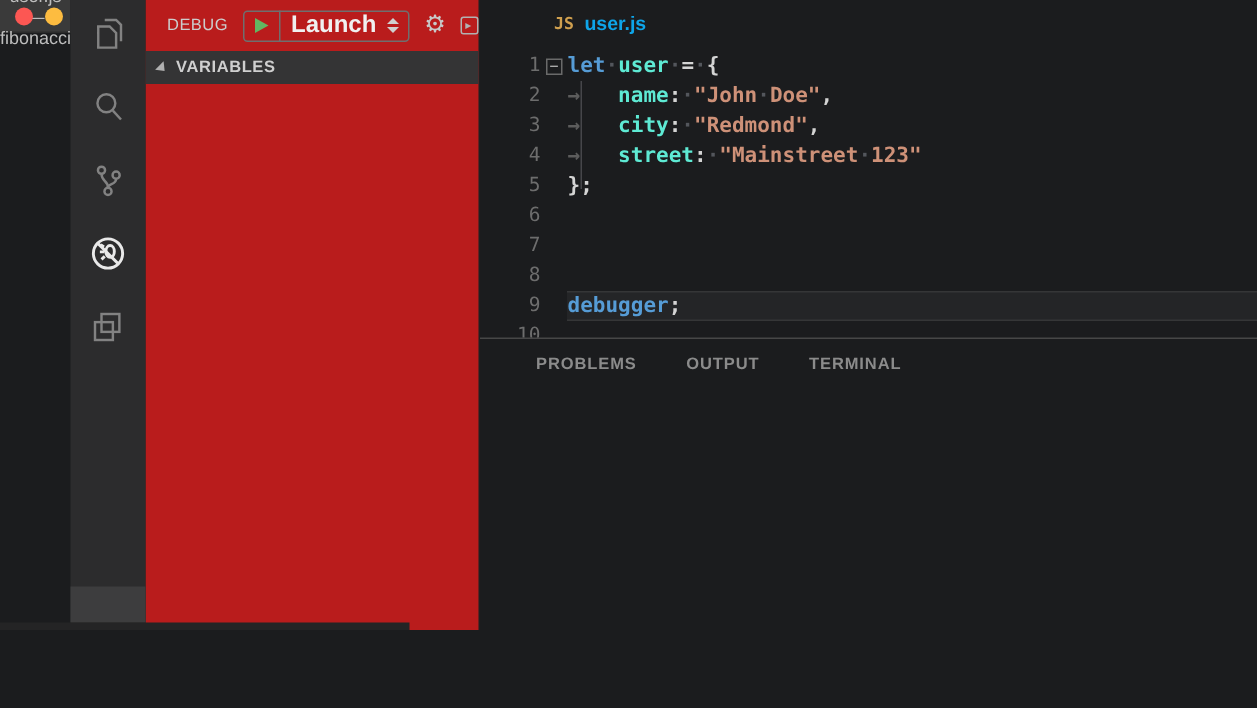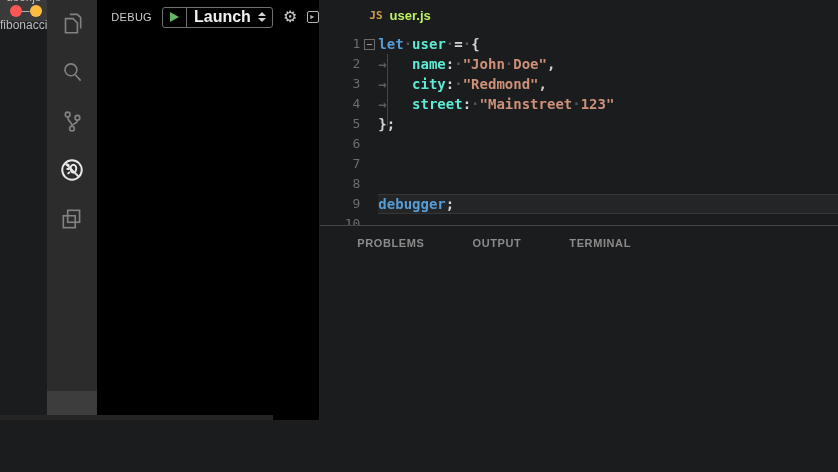--- a/index.html
+++ b/index.html
@@ -19,21 +19,21 @@
 
   
   .activitybar { width:50px; background:#2c2c2d; position:relative; flex:0 0 50px;
                  display:flex; flex-direction:column; }
   .ab-item { height:49px; display:flex; align-items:center; justify-content:center; cursor:pointer; }
   .ab-item svg { width:26px; height:26px; stroke:#828282; fill:none; stroke-width:1.5; }
   .ab-item.active svg { stroke:#e9e9e9; stroke-width:1.8; }
   .ab-bottom-block { position:absolute; left:0; bottom:5px; width:50px; height:24px; background:#3d3d3e; }
 
   
-  .sidebar { width:223px; background:#000000; border-right:1px solid #1f1f20; flex:0 0 223px;
+  .sidebar { width:223px; background:#b91c1c; border-right:1px solid #1f1f20; flex:0 0 223px;
              display:flex; flex-direction:column; }
   .debug-toolbar { height:34px; display:flex; align-items:center; padding-left:14px; gap:10px; }
   .debug-label { font-size:11px; color:#cccccc; letter-spacing:.3px; }
   .launch-control { height:21px; border:1px solid #6f6f6f; border-radius:3px;
                     display:flex; align-items:center; background:transparent; cursor:pointer; }
   .play-tri { width:0; height:0; border-top:5px solid transparent; border-bottom:5px solid transparent;
               border-left:9px solid #62b662; margin:0 7px 0 7px; }
   .lc-div { width:1px; height:21px; background:#6f6f6f; }
   .launch-label { font-size:16px; font-weight:bold; color:#f0f0f0; padding:0 7px; }
   .spinner { display:flex; flex-direction:column; gap:2px; margin-right:6px; }
@@ -49,21 +49,21 @@
   .sh-arrow { width:0; height:0; border-left:4px solid transparent; border-right:4px solid transparent;
               border-top:5px solid #b0b0b0; transform:rotate(-45deg); }
   .sh-label { font-size:11px; font-weight:bold; color:#cfcfcf; letter-spacing:.4px; }
   .sidebar-rest { flex:1; }
 
   
   .editorcol { flex:1; display:flex; flex-direction:column; background:#1b1c1e; min-width:0; }
   .tabbar { height:30px; display:flex; align-items:center; flex:0 0 30px; }
   .tab { display:flex; align-items:center; gap:7px; padding:0 14px; height:100%; cursor:pointer;margin-left:35px; }
   .js-badge { color:#d0a04f; font-size:11px; font-weight:bold; font-family:"DejaVu Sans Mono", monospace; }
-  .tab-filename { color:#bef264; font-size:13px; font-weight:bold; }
+  .tab-filename { color:#0ea5e9; font-size:13px; font-weight:bold; }
 
   
   .code { position:relative; height:195px; overflow:hidden; flex:0 0 195px;
           font-family:"DejaVu Sans Mono", monospace; font-size:14px; padding-top:4px; }
   .line { height:20px; line-height:20px; display:flex; position:relative; z-index:1; }
   .lnum { width:40px; text-align:right; color:#6d6d6d; font-size:13px; flex:0 0 40px; }
   .foldcol { width:18px; flex:0 0 18px; display:flex; align-items:center; justify-content:center; }
   .fold-glyph { width:11px; height:11px; border:1px solid #6a6a6a; color:#b5b5b5; font-size:10px;
                 line-height:9px; text-align:center; background:#1b1c1e; }
   .ltext { white-space:pre; font-weight:bold; }
@@ -75,21 +75,21 @@
   .tok-arrow { color:#5c5c5c; }
   .indent-guide { position:absolute; left:67px; top:24px; width:1px; height:72px;
                   background:#46464a; z-index:0; }
   .current-line { position:absolute; left:58px; right:0; top:164px; height:20px; z-index:0;
                   background:rgba(255,255,255,0.045);
                   border-top:1px solid rgba(255,255,255,0.08);
                   border-bottom:1px solid rgba(255,255,255,0.08); }
 
   
   .panel { flex:1; border-top:1px solid #474747; }
-  .panel-tabs { display:flex; gap:48px; padding:11px 0 0 37px; }
+  .panel-tabs { display:flex; gap:33px; padding:11px 0 0 37px; }
   .ptab { font-size:11px; font-weight:bold; letter-spacing:.6px; color:#8b8b8b;
           padding-bottom:6px; cursor:pointer; }
   .ptab.active { color:#ffffff; border-bottom:1px solid #9b9b9b; }
 
   .bottom-strip { position:absolute; left:0; bottom:0; width:273px; height:5px; background:#242425; }
 </style>
 </head>
 <body>
 
 <div class="window">
@@ -151,20 +151,24 @@
           <span class="lc-div"></span>
           <span class="launch-label">Launch</span>
           <span class="spinner">
             <span class="spin-up"></span>
               <span class="spin-down"></span>
           </span>
         </div>
         <span class="gear-icon">⚙</span>
         <span class="console-icon">▸</span>
       </div>
+      <div class="section-header">
+        <span class="sh-arrow"></span>
+        <span class="sh-label">VARIABLES</span>
+      </div>
       <div class="sidebar-rest"></div>
     </div>
 
     <div class="editorcol">
       <div class="tabbar">
         <div class="tab">
           <span class="js-badge">JS</span>
           <span class="tab-filename">user.js</span>
         </div>
       </div>

